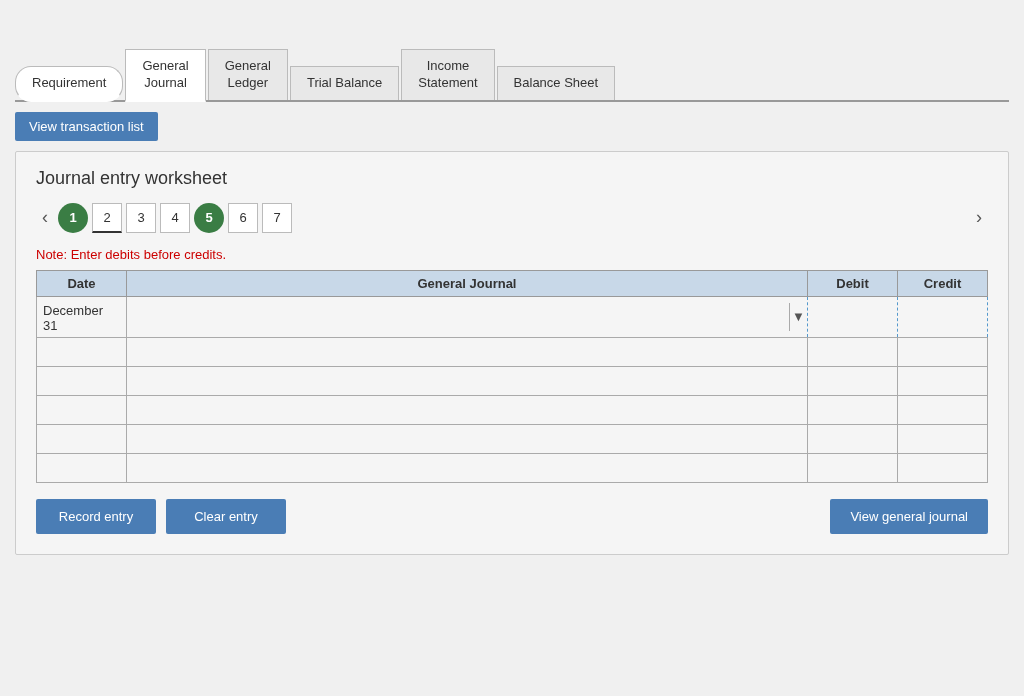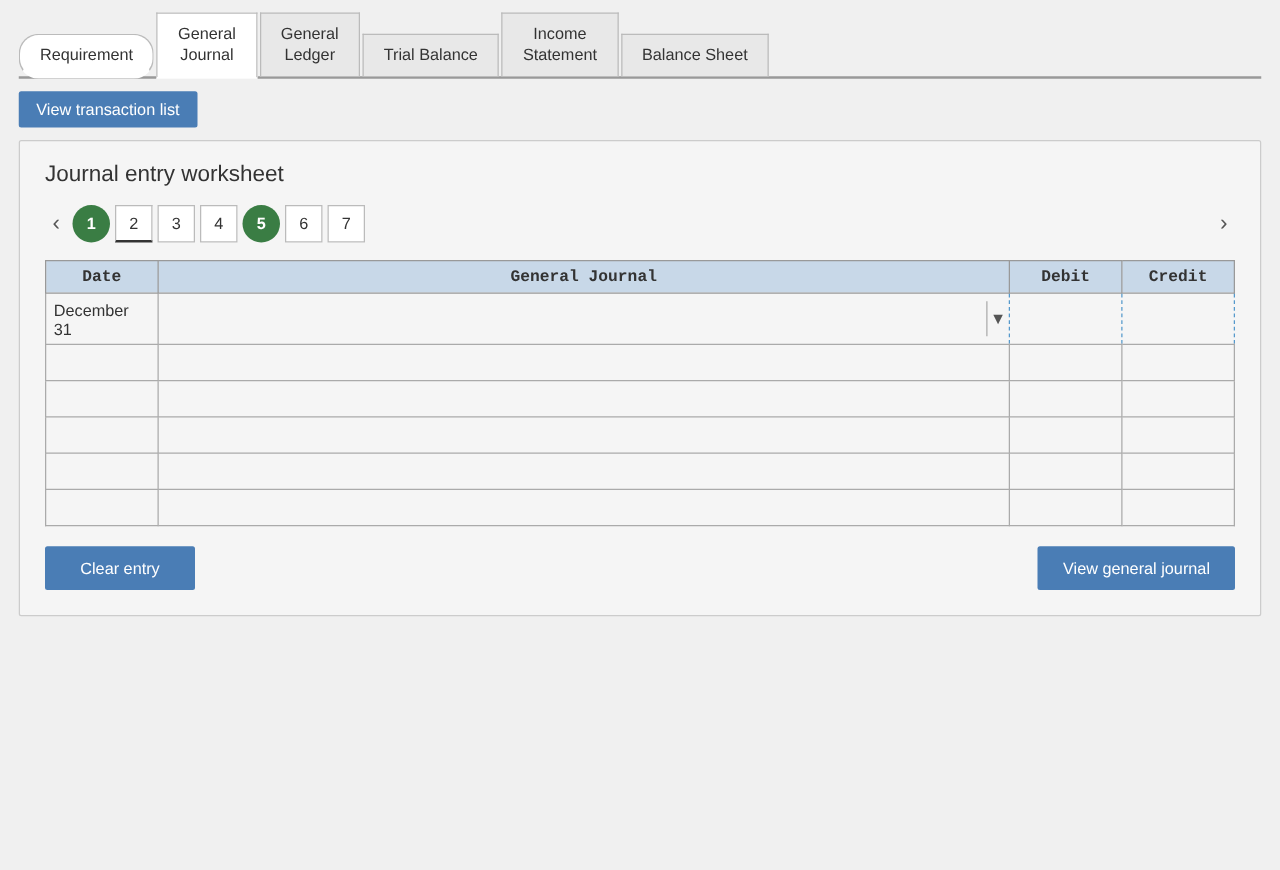--- a/index.html
+++ b/index.html
@@ -29,20 +29,21 @@
       padding: 8px 16px;
       border: 1px solid #bbb;
       border-bottom: none;
       background: #e8e8e8;
       cursor: pointer;
       font-size: 13px;
       text-align: center;
       margin-right: 2px;
       line-height: 1.3;
       min-width: 70px;
+      margin-top: 39px;
     }
     .tab.active {
       background: #fff;
       border-bottom: 2px solid #fff;
       margin-bottom: -2px;
       font-weight: normal;
     }
     .tab-requirement {
       background: #fff;
       border-bottom: 2px solid #fff;
@@ -149,21 +150,20 @@
       width: 100%;
       border-collapse: collapse;
       font-size: 13px;
     }
     .journal-table th {
       background: #c8d8e8;
       border: 1px solid #999;
       padding: 5px 8px;
       text-align: center;
       font-weight: bold;
-      font-family: Liberation Mono, monospace;
     }
     .journal-table th.col-date { width: 90px; }
     .journal-table th.col-journal { }
     .journal-table th.col-debit { width: 90px; }
     .journal-table th.col-credit { width: 90px; }
 
     .journal-table td {
       border: 1px solid #aaa;
       padding: 0;
       height: 28px;
@@ -257,20 +257,21 @@
       <div class="nav-num">3</div>
       <div class="nav-num">4</div>
       <div class="nav-num circle-green">5</div>
       <div class="nav-num">6</div>
       <div class="nav-num">7</div>
       <span style="flex:1"></span>
       <span class="nav-arrow">›</span>
     </div>
 
 
+    <div class="note-text">Note: Enter debits before credits.</div>
 
     <table class="journal-table">
       <thead>
         <tr>
           <th class="col-date">Date</th>
           <th class="col-journal">General Journal</th>
           <th class="col-debit">Debit</th>
           <th class="col-credit">Credit</th>
         </tr>
       </thead>
@@ -353,18 +354,19 @@
             <input type="text" value="" style="width: 100%; height: 28px; border: none; outline: none; padding: 4px 6px; font-size: 13px; background: transparent;">
           </td>
           <td>
             <input type="text" value="" style="width: 100%; height: 28px; border: none; outline: none; padding: 4px 6px; font-size: 13px; background: transparent;">
           </td>
         </tr>
       </tbody>
     </table>
 
     <div class="bottom-buttons">
+      <button class="btn-bottom">Record entry</button>
       <button class="btn-bottom">Clear entry</button>
       <div class="btn-spacer"></div>
       <button class="btn-bottom">View general journal</button>
     </div>
   </div>
 </div>
 
 </body></html>

